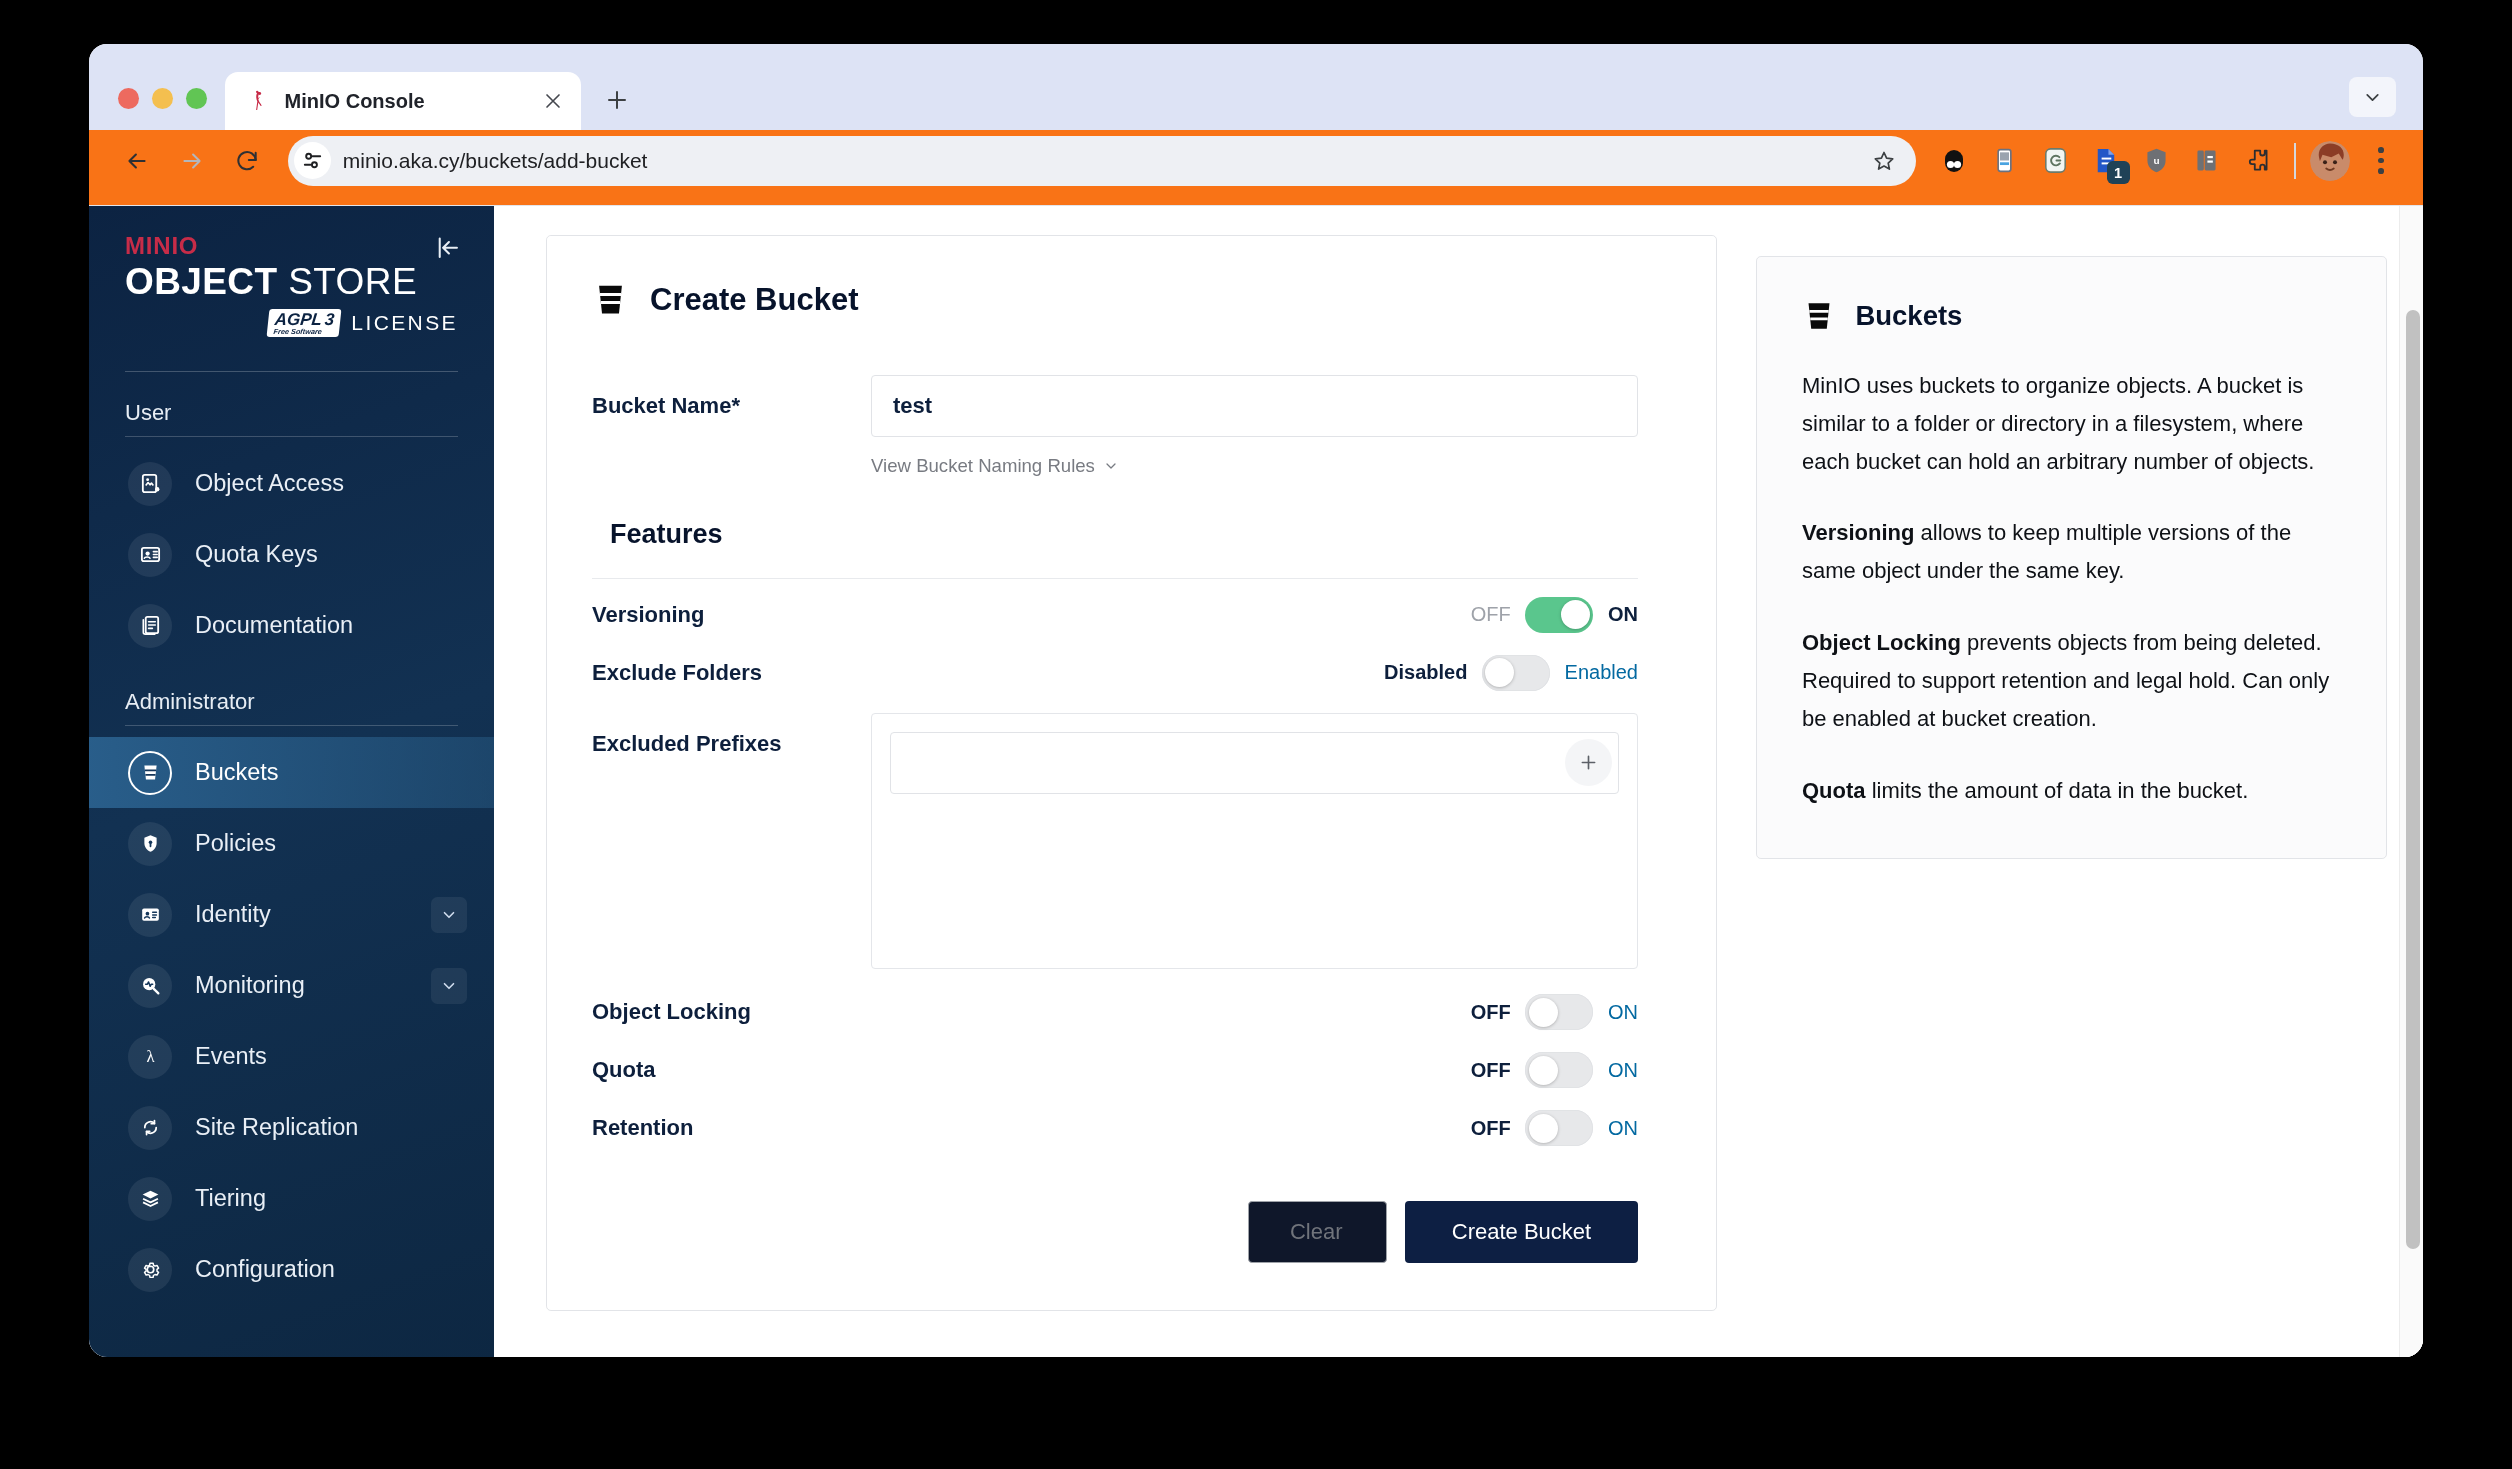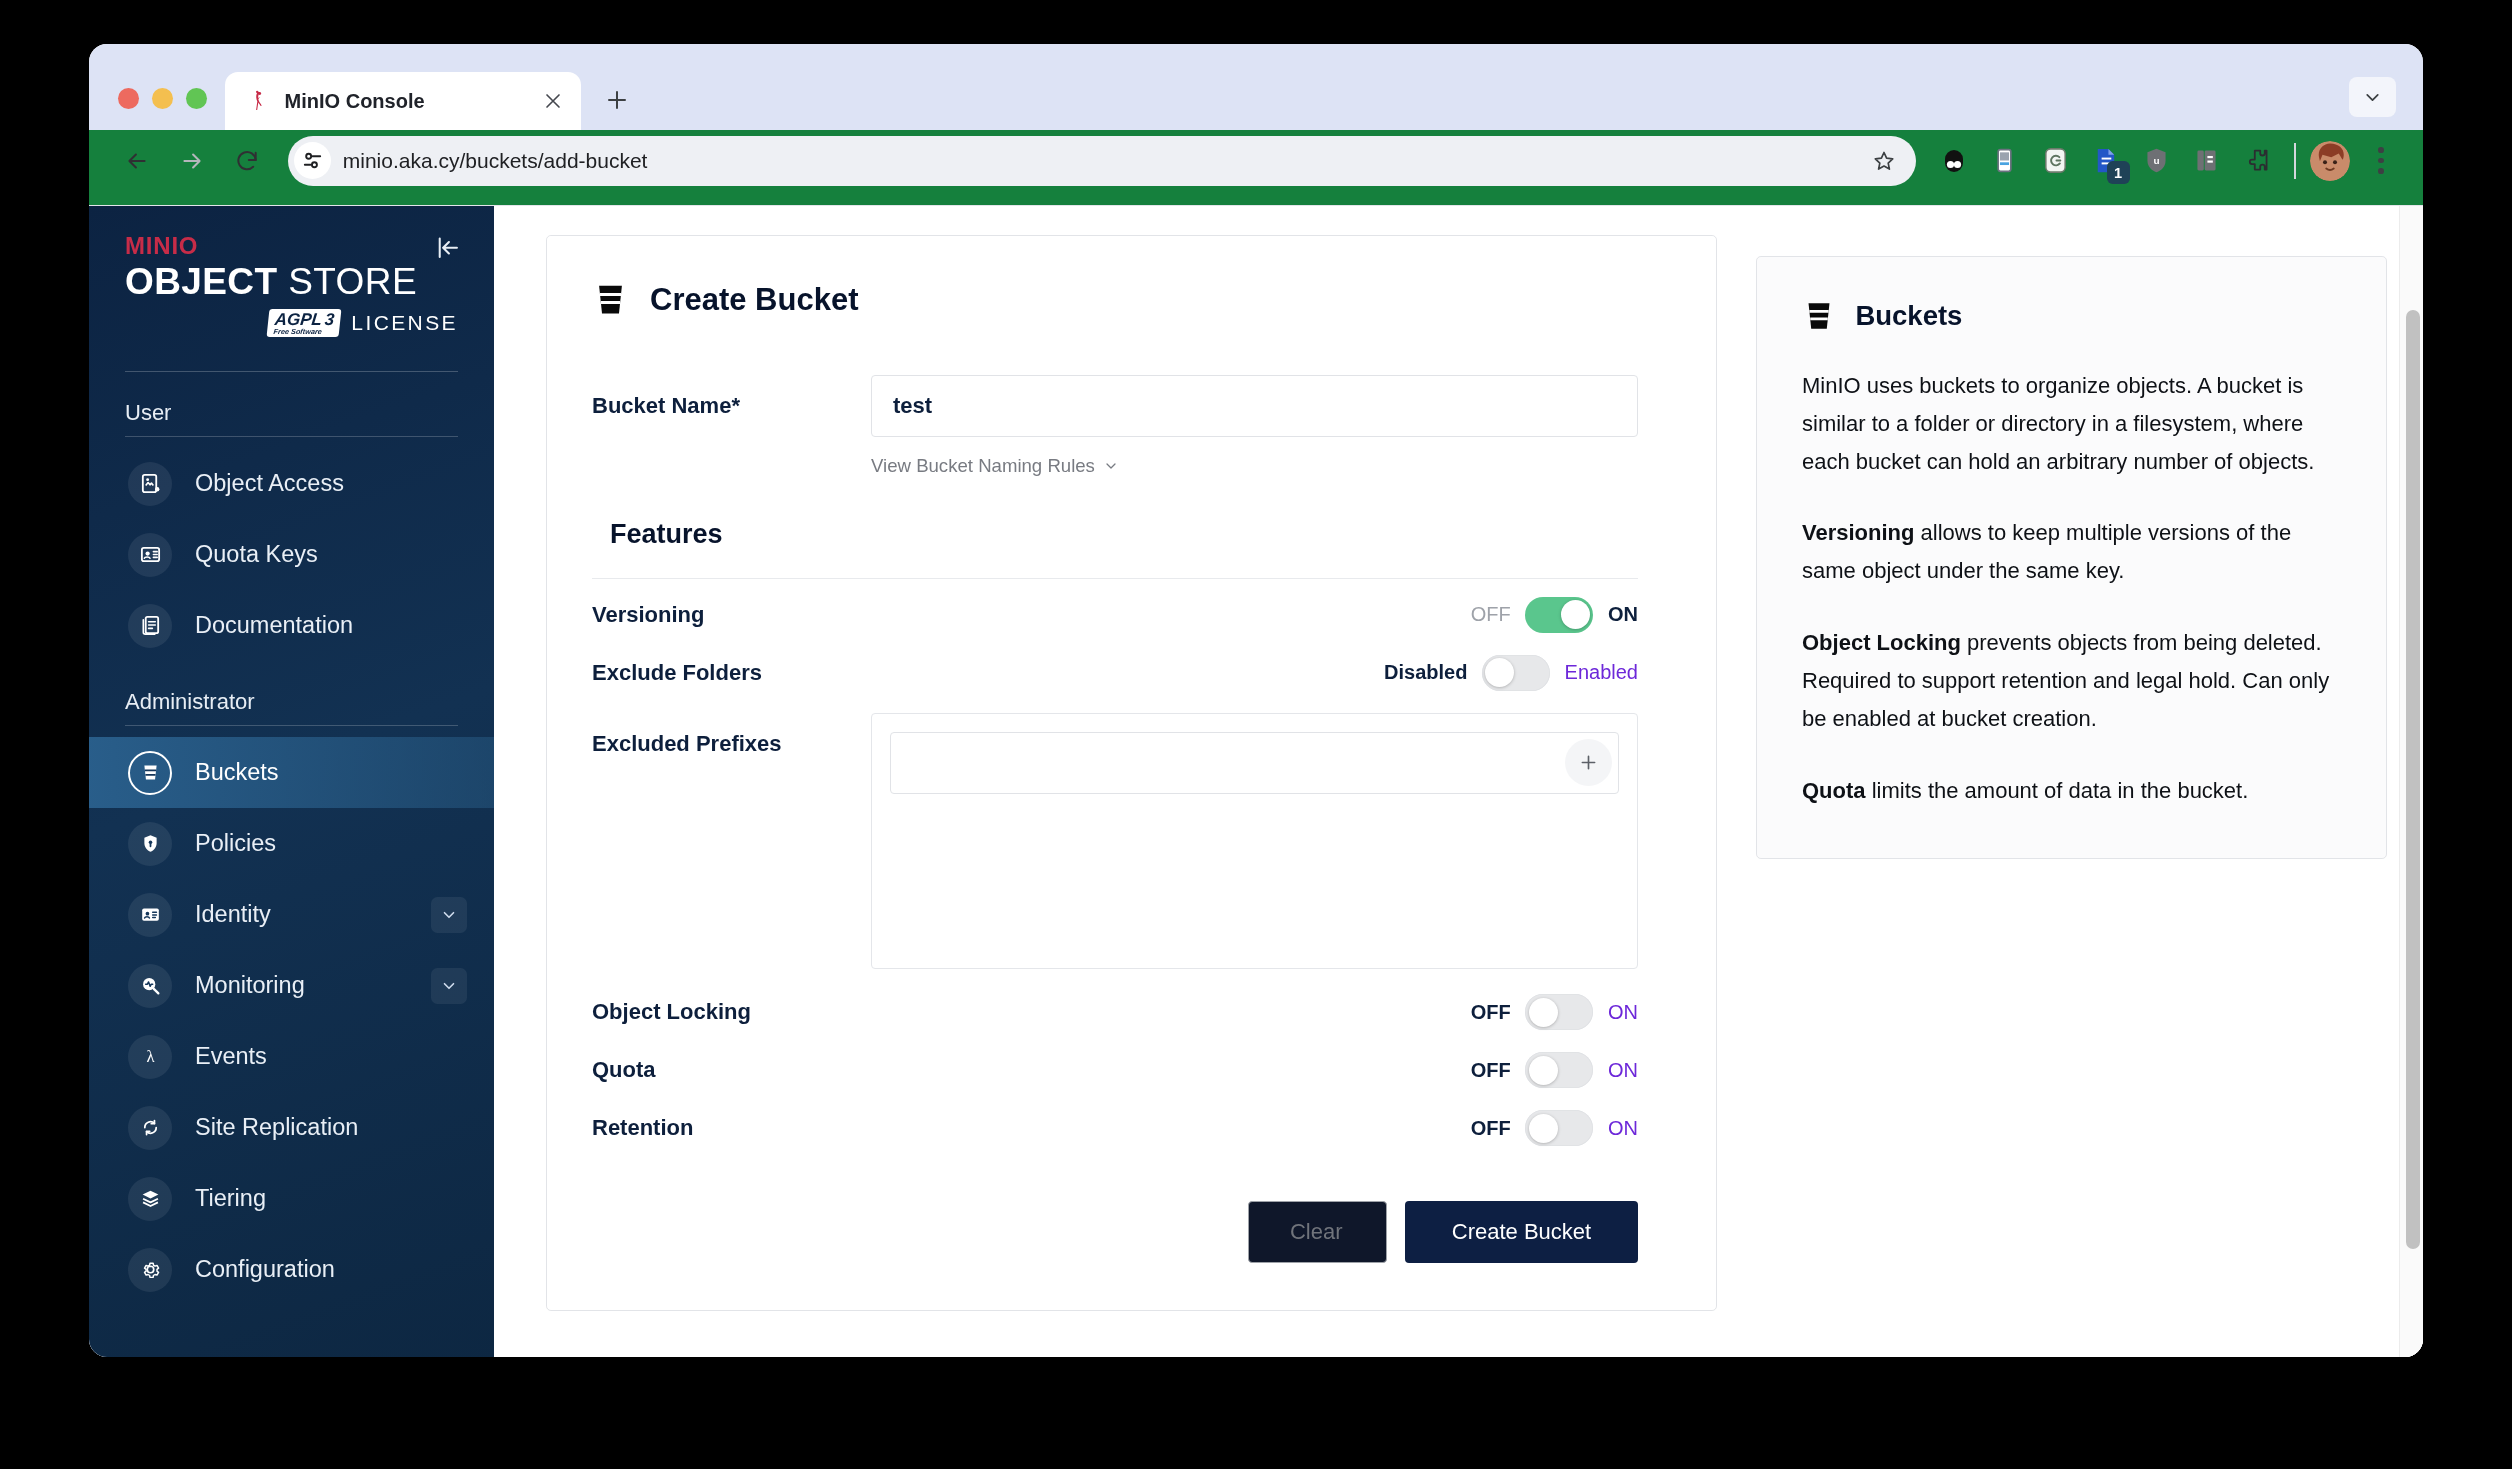--- a/index.html
+++ b/index.html
@@ -73,21 +73,21 @@
     position: absolute; right: 27.5px; bottom: 13px;
     width: 47px; height: 40px;
     display: flex; align-items: center; justify-content: center;
     background: #f3f5fb; border-radius: 8px;
     color: #3c4043;
   }
 
   
   .toolbar {
     height: 76px;
-    background: #15803d;
+    background: #f97316;
     display: flex; align-items: center;
     padding: 0 21px 14px 23px;
     gap: 4.9px;
     border-bottom: 0.8px solid #e3e5ea;
   }
   .nav-btn {
     width: 50px; height: 50px; flex: 0 0 50px;
     display: flex; align-items: center; justify-content: center;
     border-radius: 50%;
     color: #2f3033;
@@ -330,21 +330,21 @@
     display: flex; align-items: center;
     height: 58px;
   }
   .toggle-row .form-label { padding-top: 0; }
   .toggle-spacer { flex: 1; }
   .tg-wrap { display: flex; align-items: center; gap: 14.6px; }
   .tg-text { font-size: 20px; }
   .tg-text.off-active { color: #0d1f3c; font-weight: bold; }
   .tg-text.off-idle   { color: #9ea2a9; }
   .tg-text.on-active  { color: #0d1f3c; font-weight: bold; }
-  .tg-text.on-idle    { color: #6d28d9; }
+  .tg-text.on-idle    { color: #0369a1; }
 
   .switch {
     width: 68px; height: 36px;
     border-radius: 19.4px;
     position: relative;
     background: #e7e8ea;
     box-shadow: inset 0 0 0 0.8px #dfe1e4;
   }
   .switch.on { background: #5ac68d; box-shadow: none; }
   .switch .knob {

